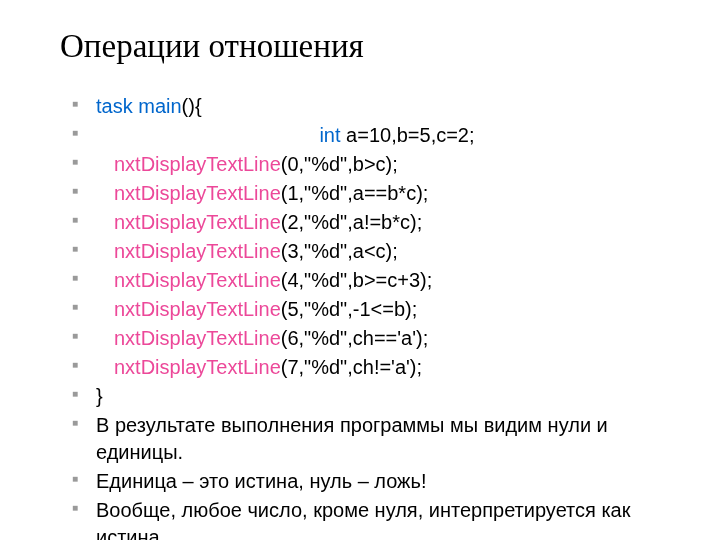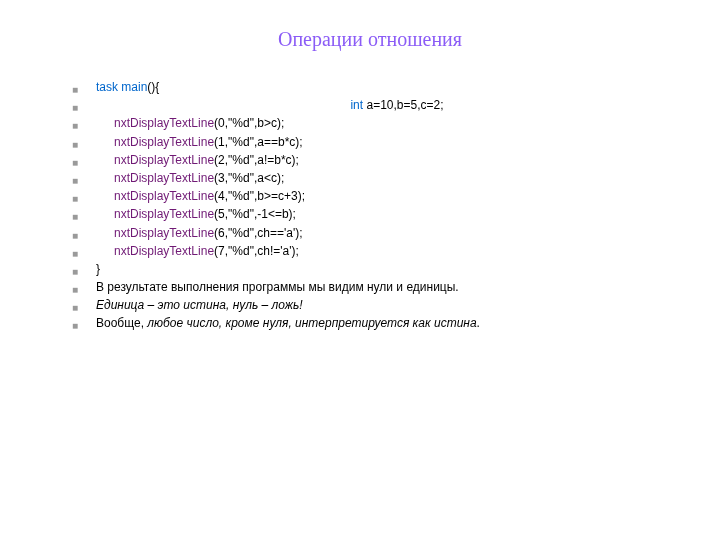--- a/index.html
+++ b/index.html
@@ -13,52 +13,51 @@
     overflow: hidden;
   }
   .slide {
     width: 720px;
     height: 540px;
     box-sizing: border-box;
     padding: 28px 40px 28px 60px;
     position: relative;
   }
   .title {
-    font-size: 20px;
-    color: #8b5cf6;
+    font-size: 33px;
+    color: #000000;
     font-weight: 400;
     margin: 0 0 28px 0;
     font-family: "Times New Roman", Times, serif;
-    text-align: center;
   }
   ul.body {
     list-style: none;
     margin: 0;
     padding: 0 0 0 36px;
   }
   ul.body > li {
     position: relative;
-    font-size: 12px;
+    font-size: 20px;
     line-height: 1.35;
     margin: 0 0 2px 0;
     color: #000;
   }
   ul.body > li::before {
     content: "■";
     position: absolute;
     left: -24px;
     top: 1px;
     color: #9a9a9a;
     font-size: 10px;
     line-height: 20px;
   }
   .kw { color: #0066cc; }
-  .fn { color: #701a75; }
+  .fn { color: #ec4899; }
   .txt { color: #000; }
-  .ital { font-style: italic; }
+  .ital { }
   .indent-1 { padding-left: 18px; text-align: center; }
   .indent-2 { padding-left: 18px; }
 </style>
 </head>
 <body>
 
 <div class="slide">
   <h1 class="title">Операции отношения</h1>
 
   <ul class="body">

